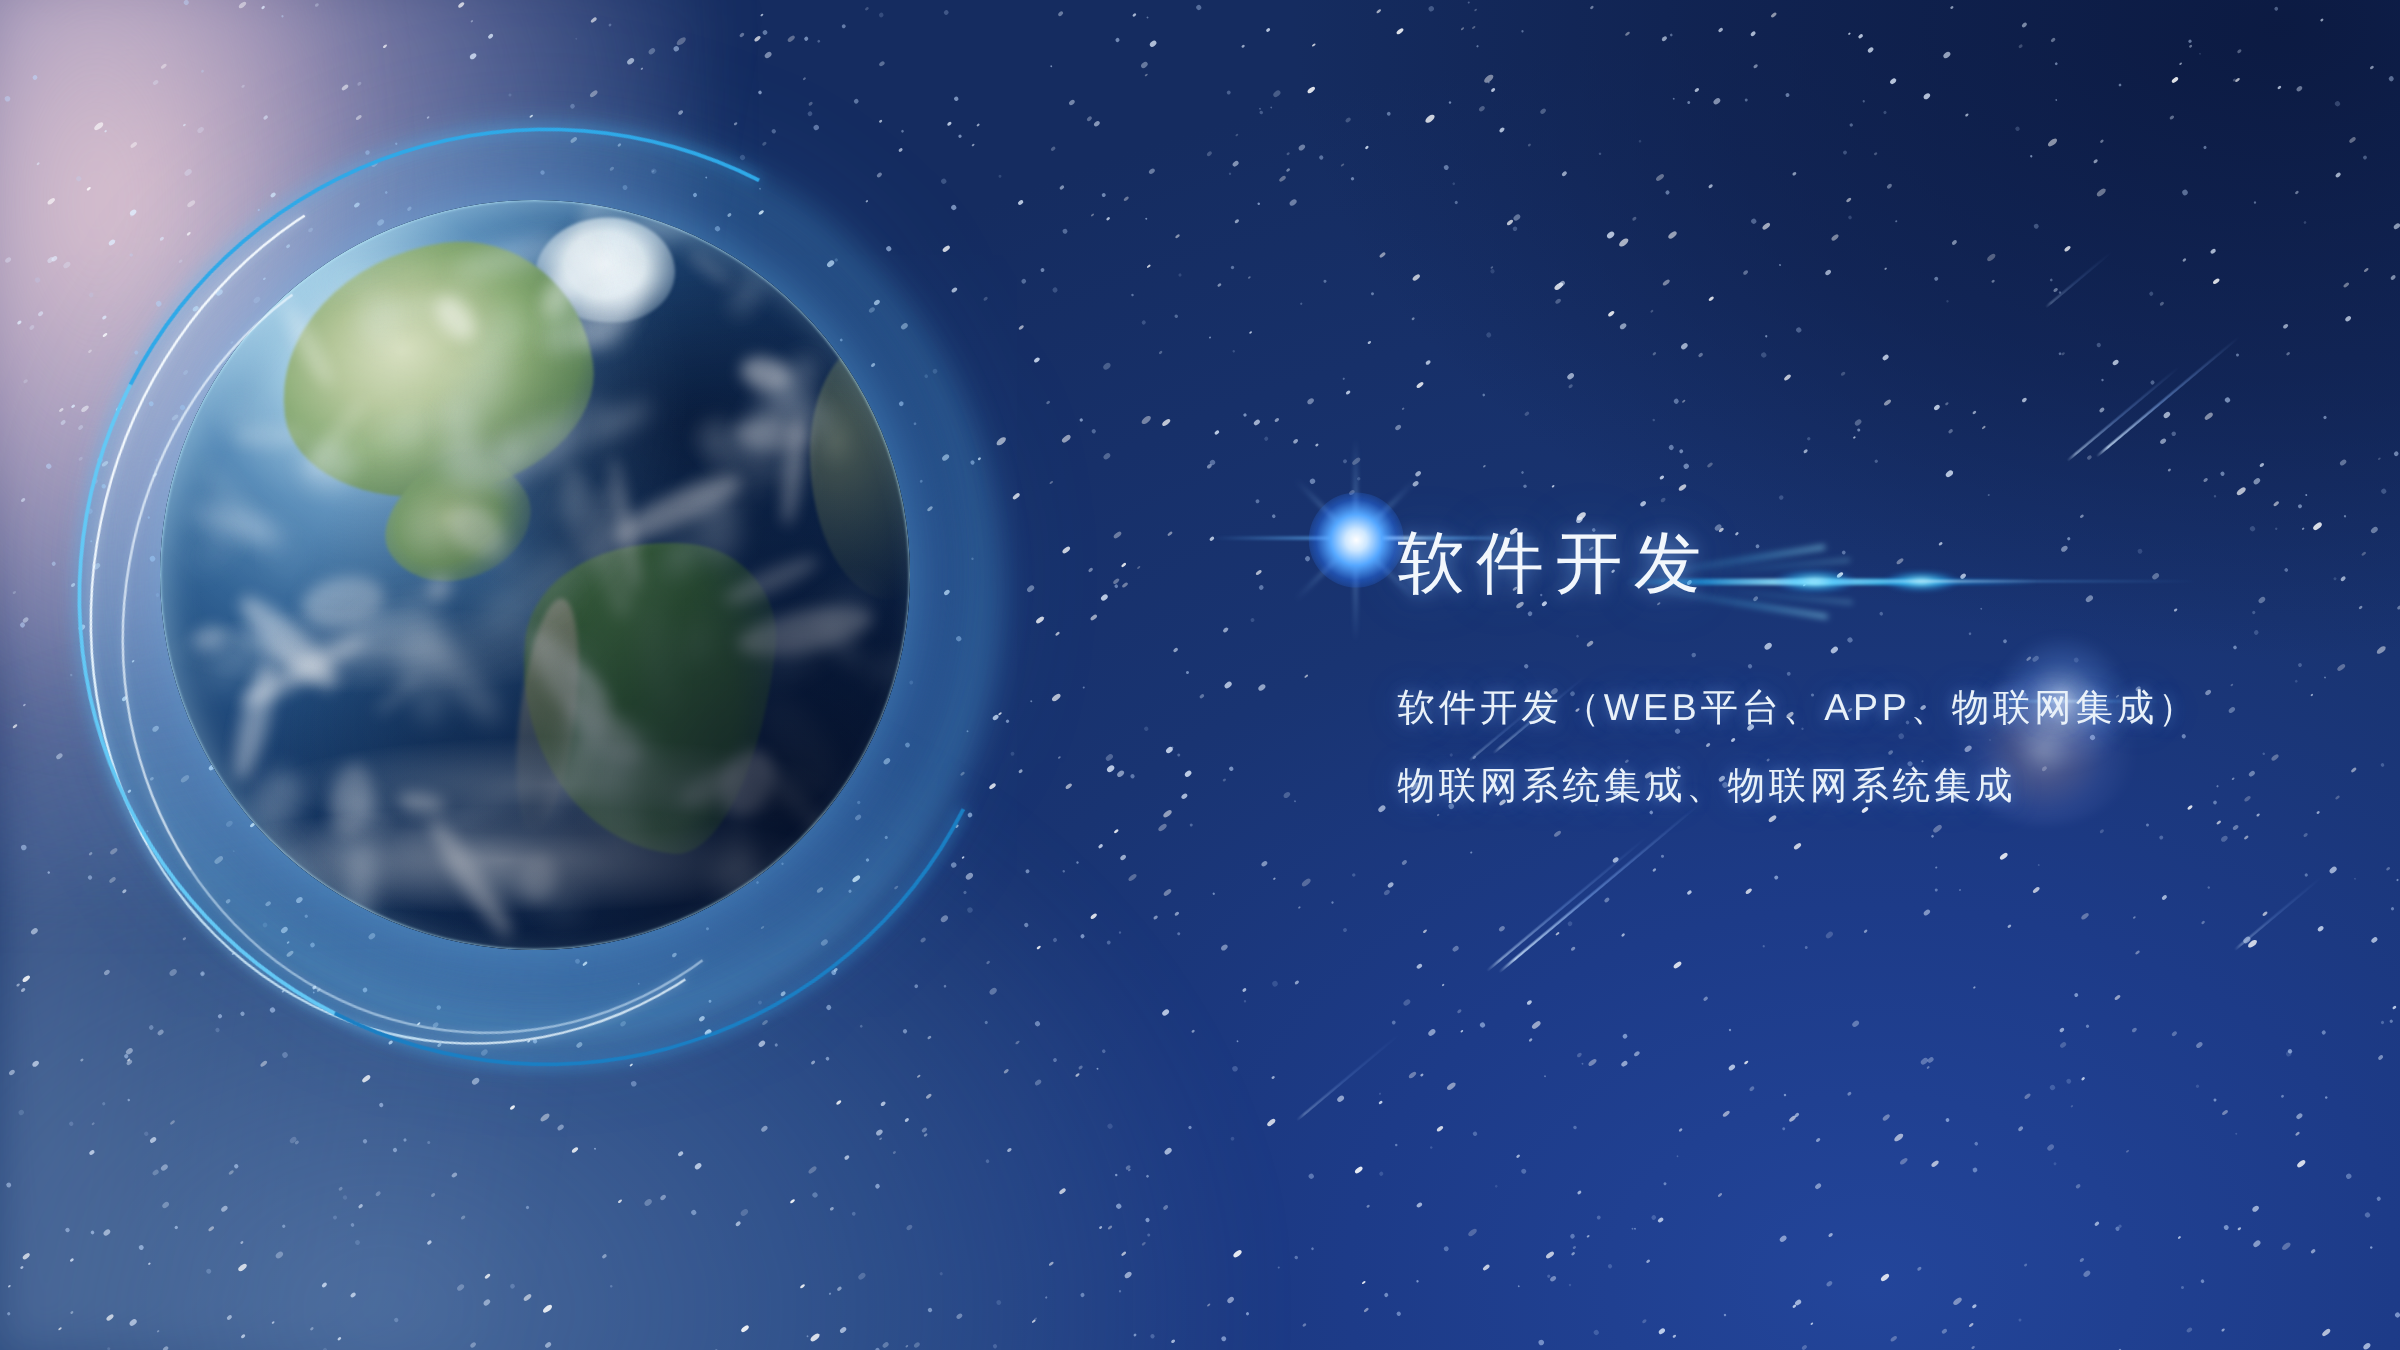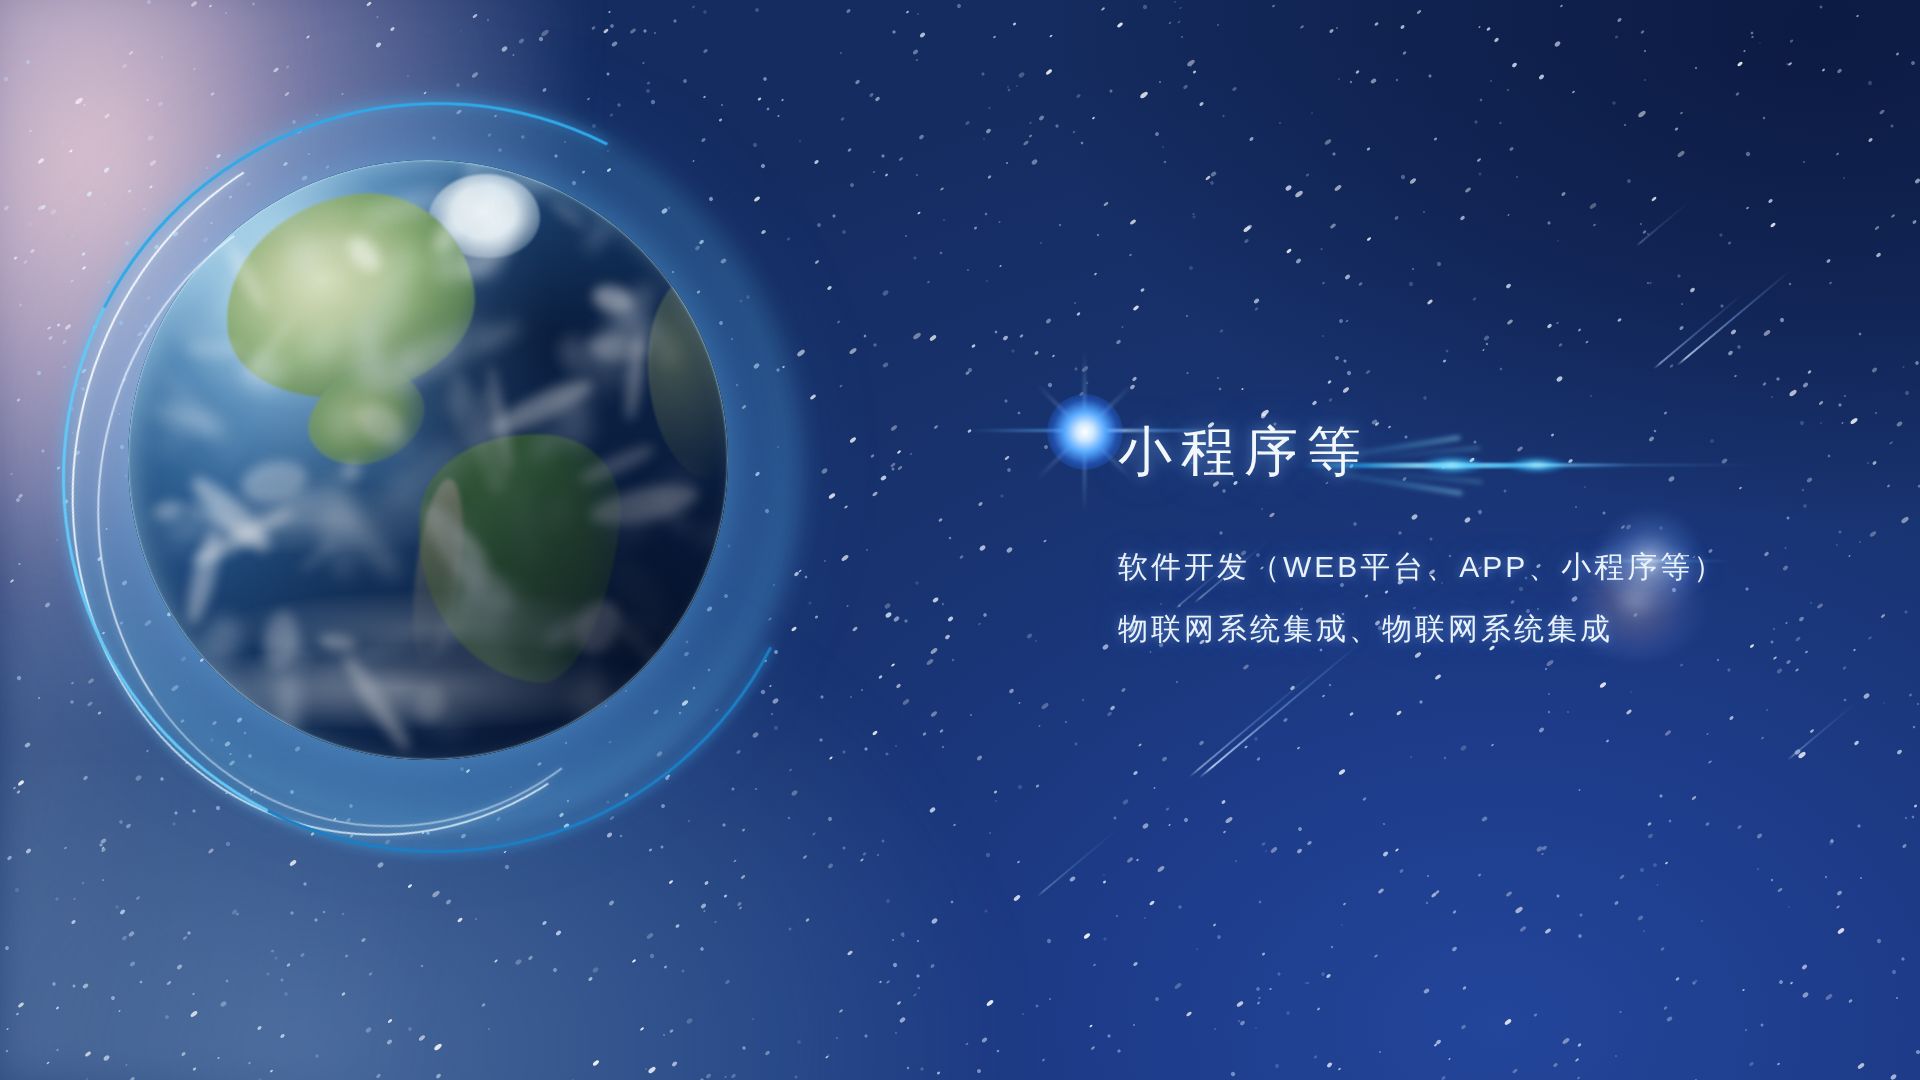--- a/index.html
+++ b/index.html
@@ -1710,18 +1710,18 @@
   <div class="streak-wing" style="left:1312px;top:492px;width:150px;height:3px;transform:rotate(9deg);"></div>
   <div class="streak-wing" style="left:1360px;top:447px;width:120px;height:2px;transform:rotate(-5deg);opacity:.7;"></div>
   <div class="streak-wing" style="left:1362px;top:481px;width:120px;height:2px;transform:rotate(5deg);opacity:.7;"></div>
   <div class="flare-beam" style="left:1340px;top:464px;width:420px;height:2px;opacity:.55;"></div>
 
   <div class="soft-flare" style="left:1596px;top:508px;width:108px;height:108px;"></div>
   <div class="soft-flare warm" style="left:1560px;top:540px;width:150px;height:120px;opacity:.7;"></div>
   <div class="flare-beam" style="left:1572px;top:560px;width:160px;height:2px;opacity:.6;"></div>
 
   <div class="text-block">
-    <h1 class="title">小程序等</h1>
-    <p class="sub sub-1">软件开发（WEB平台、APP、小程序等）</p>
+    <h1 class="title">软件开发</h1>
+    <p class="sub sub-1">软件开发（WEB平台、APP、物联网集成）</p>
     <p class="sub sub-2">物联网系统集成、物联网系统集成</p>
   </div>
 
 </div>
 
 </body></html>

